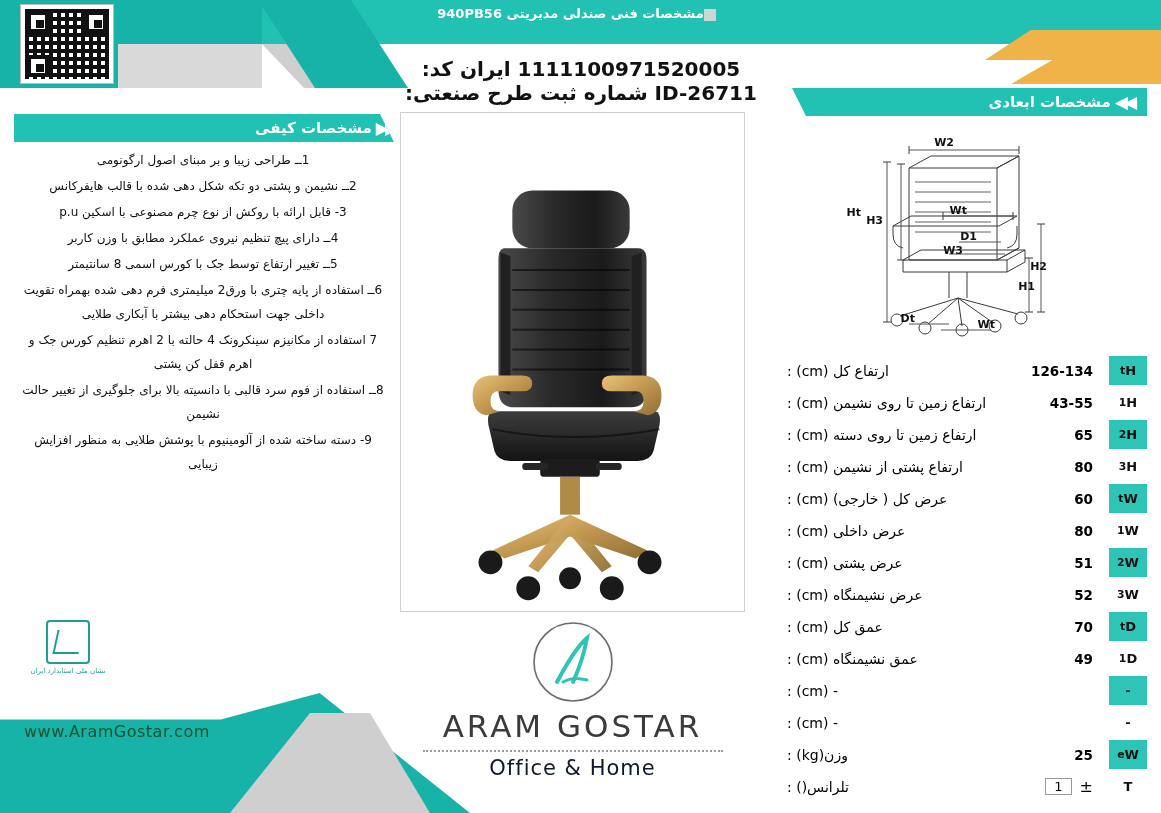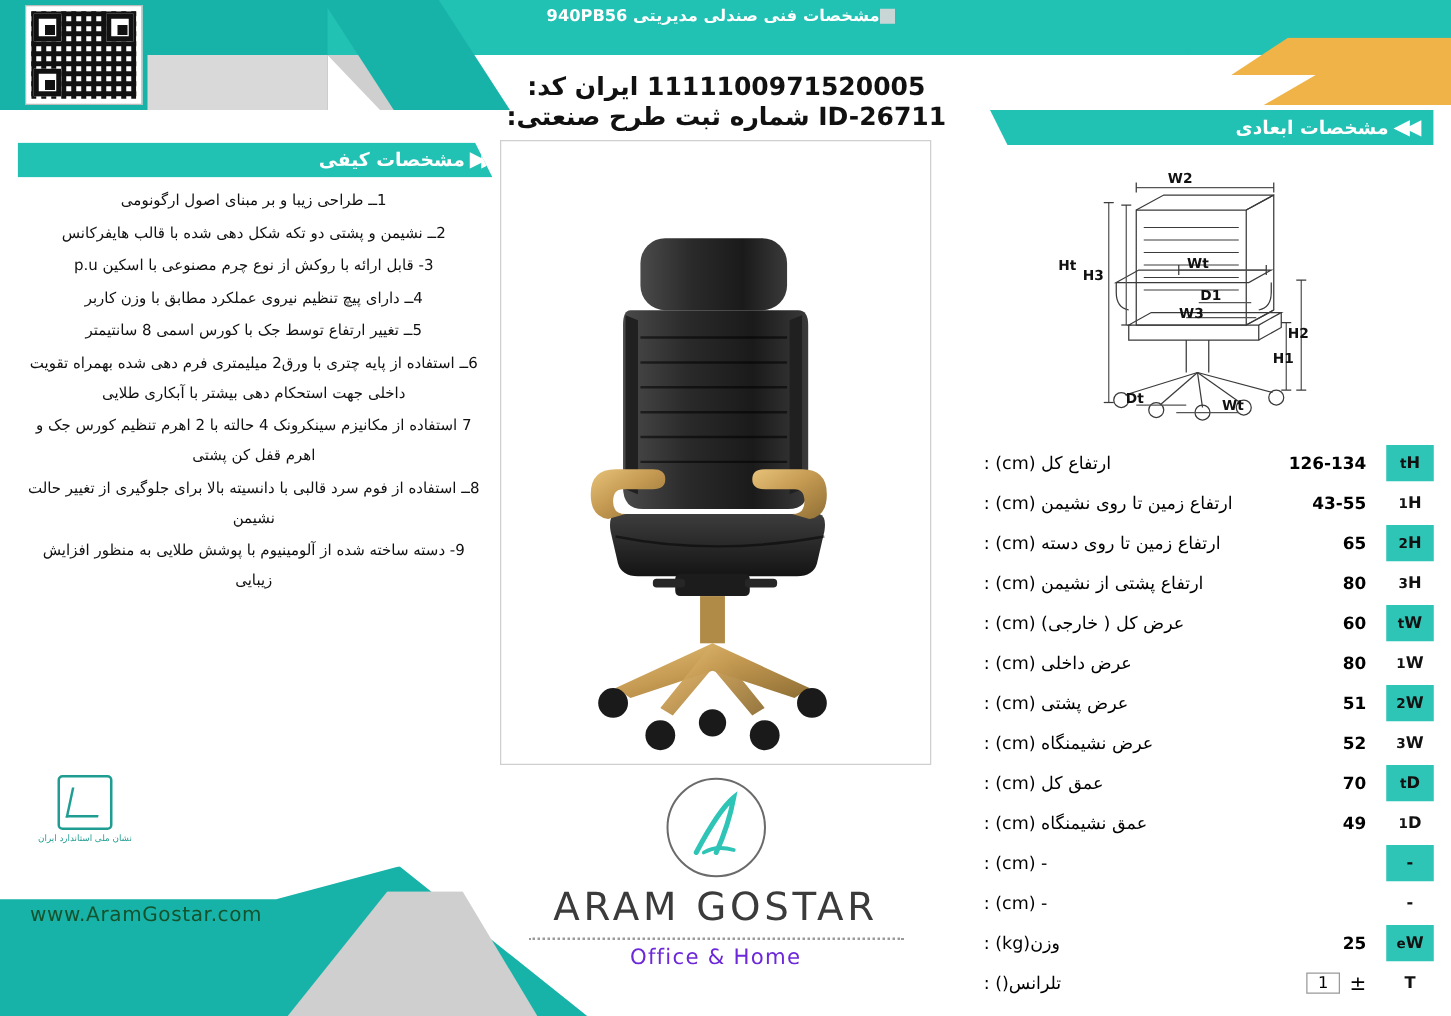--- a/index.html
+++ b/index.html
@@ -152,21 +152,21 @@
   
   .brand {
     position: absolute; top: 620px; left: 400px; width: 345px;
     text-align: center;
   }
   .brand-name {
     font-size: 31px; letter-spacing: 3px; color: #3b3b3b; font-weight: normal;
     margin-top: 4px;
   }
   .brand-sub {
-    font-size: 17px; color: #6d28d9; margin-top: 2px; letter-spacing: 1px;
+    font-size: 21px; color: #0f172a; margin-top: 2px; letter-spacing: 1px;
   }
   .brand-rule {
     border-top: 2px dotted #9a9a9a; width: 300px; margin: 6px auto 4px auto;
   }
 
   
   .dim-drawing {
     position: absolute; top: 120px; right: 20px; width: 350px; height: 220px;
   }
 

